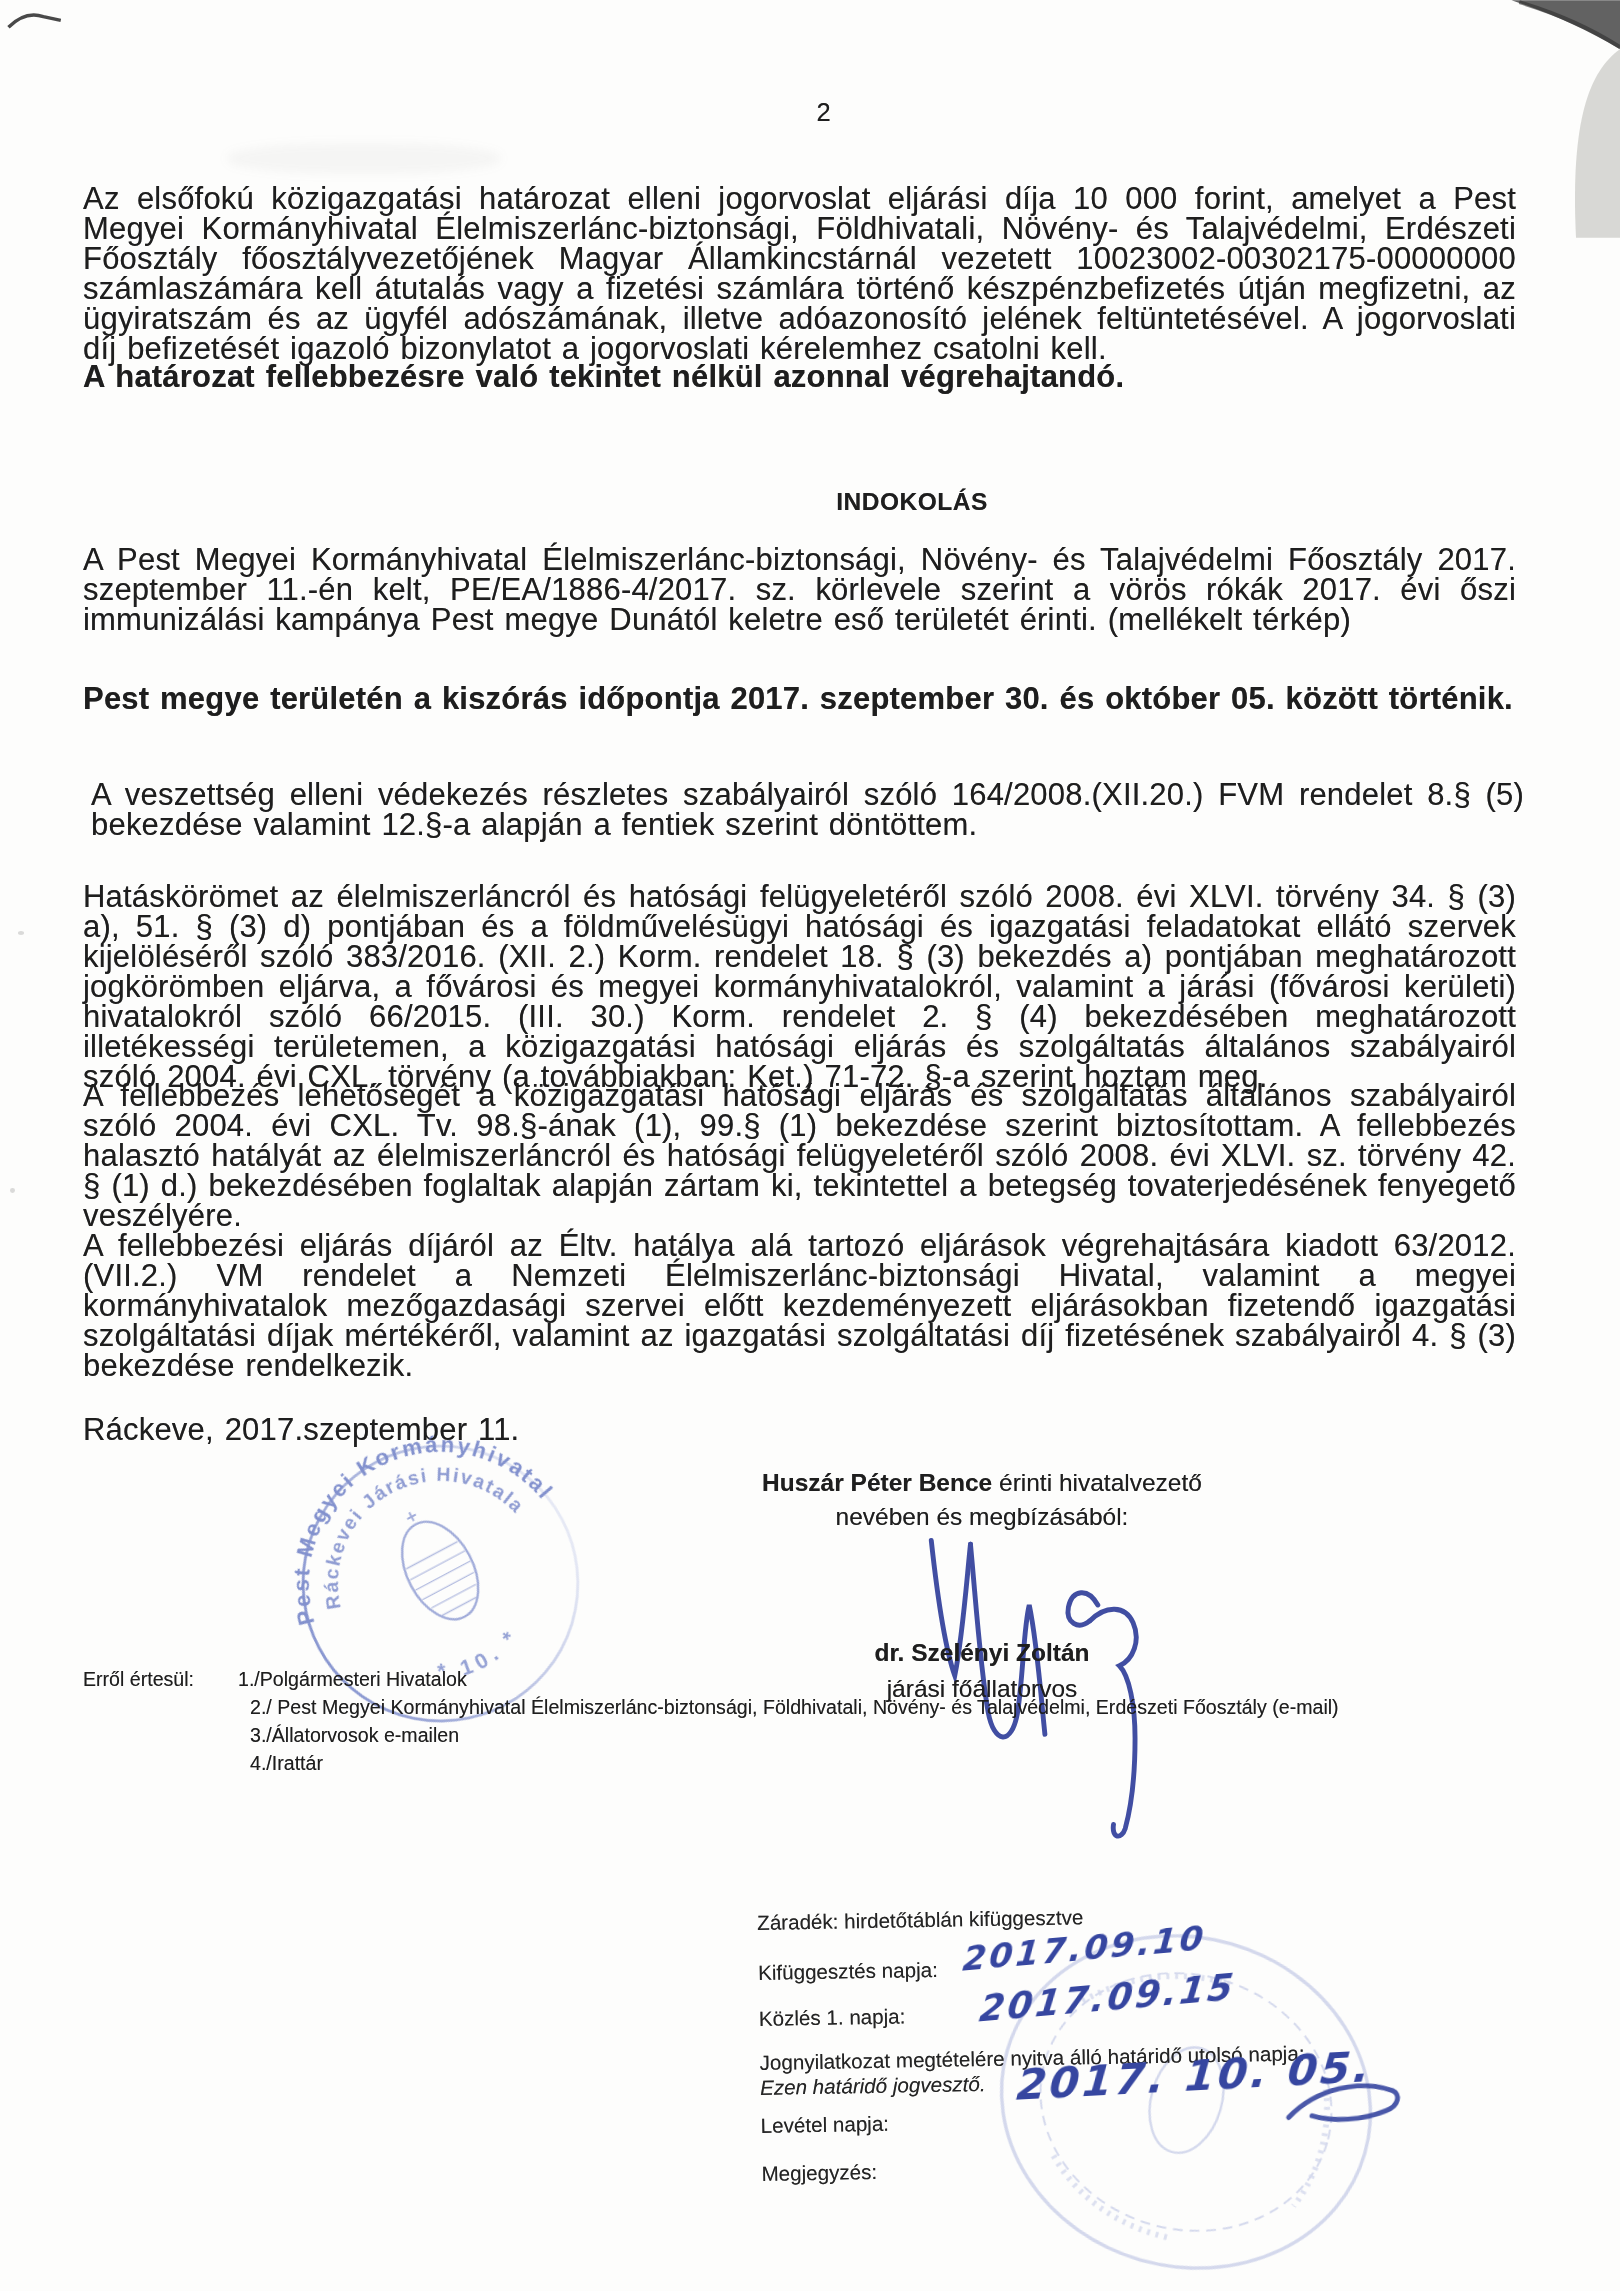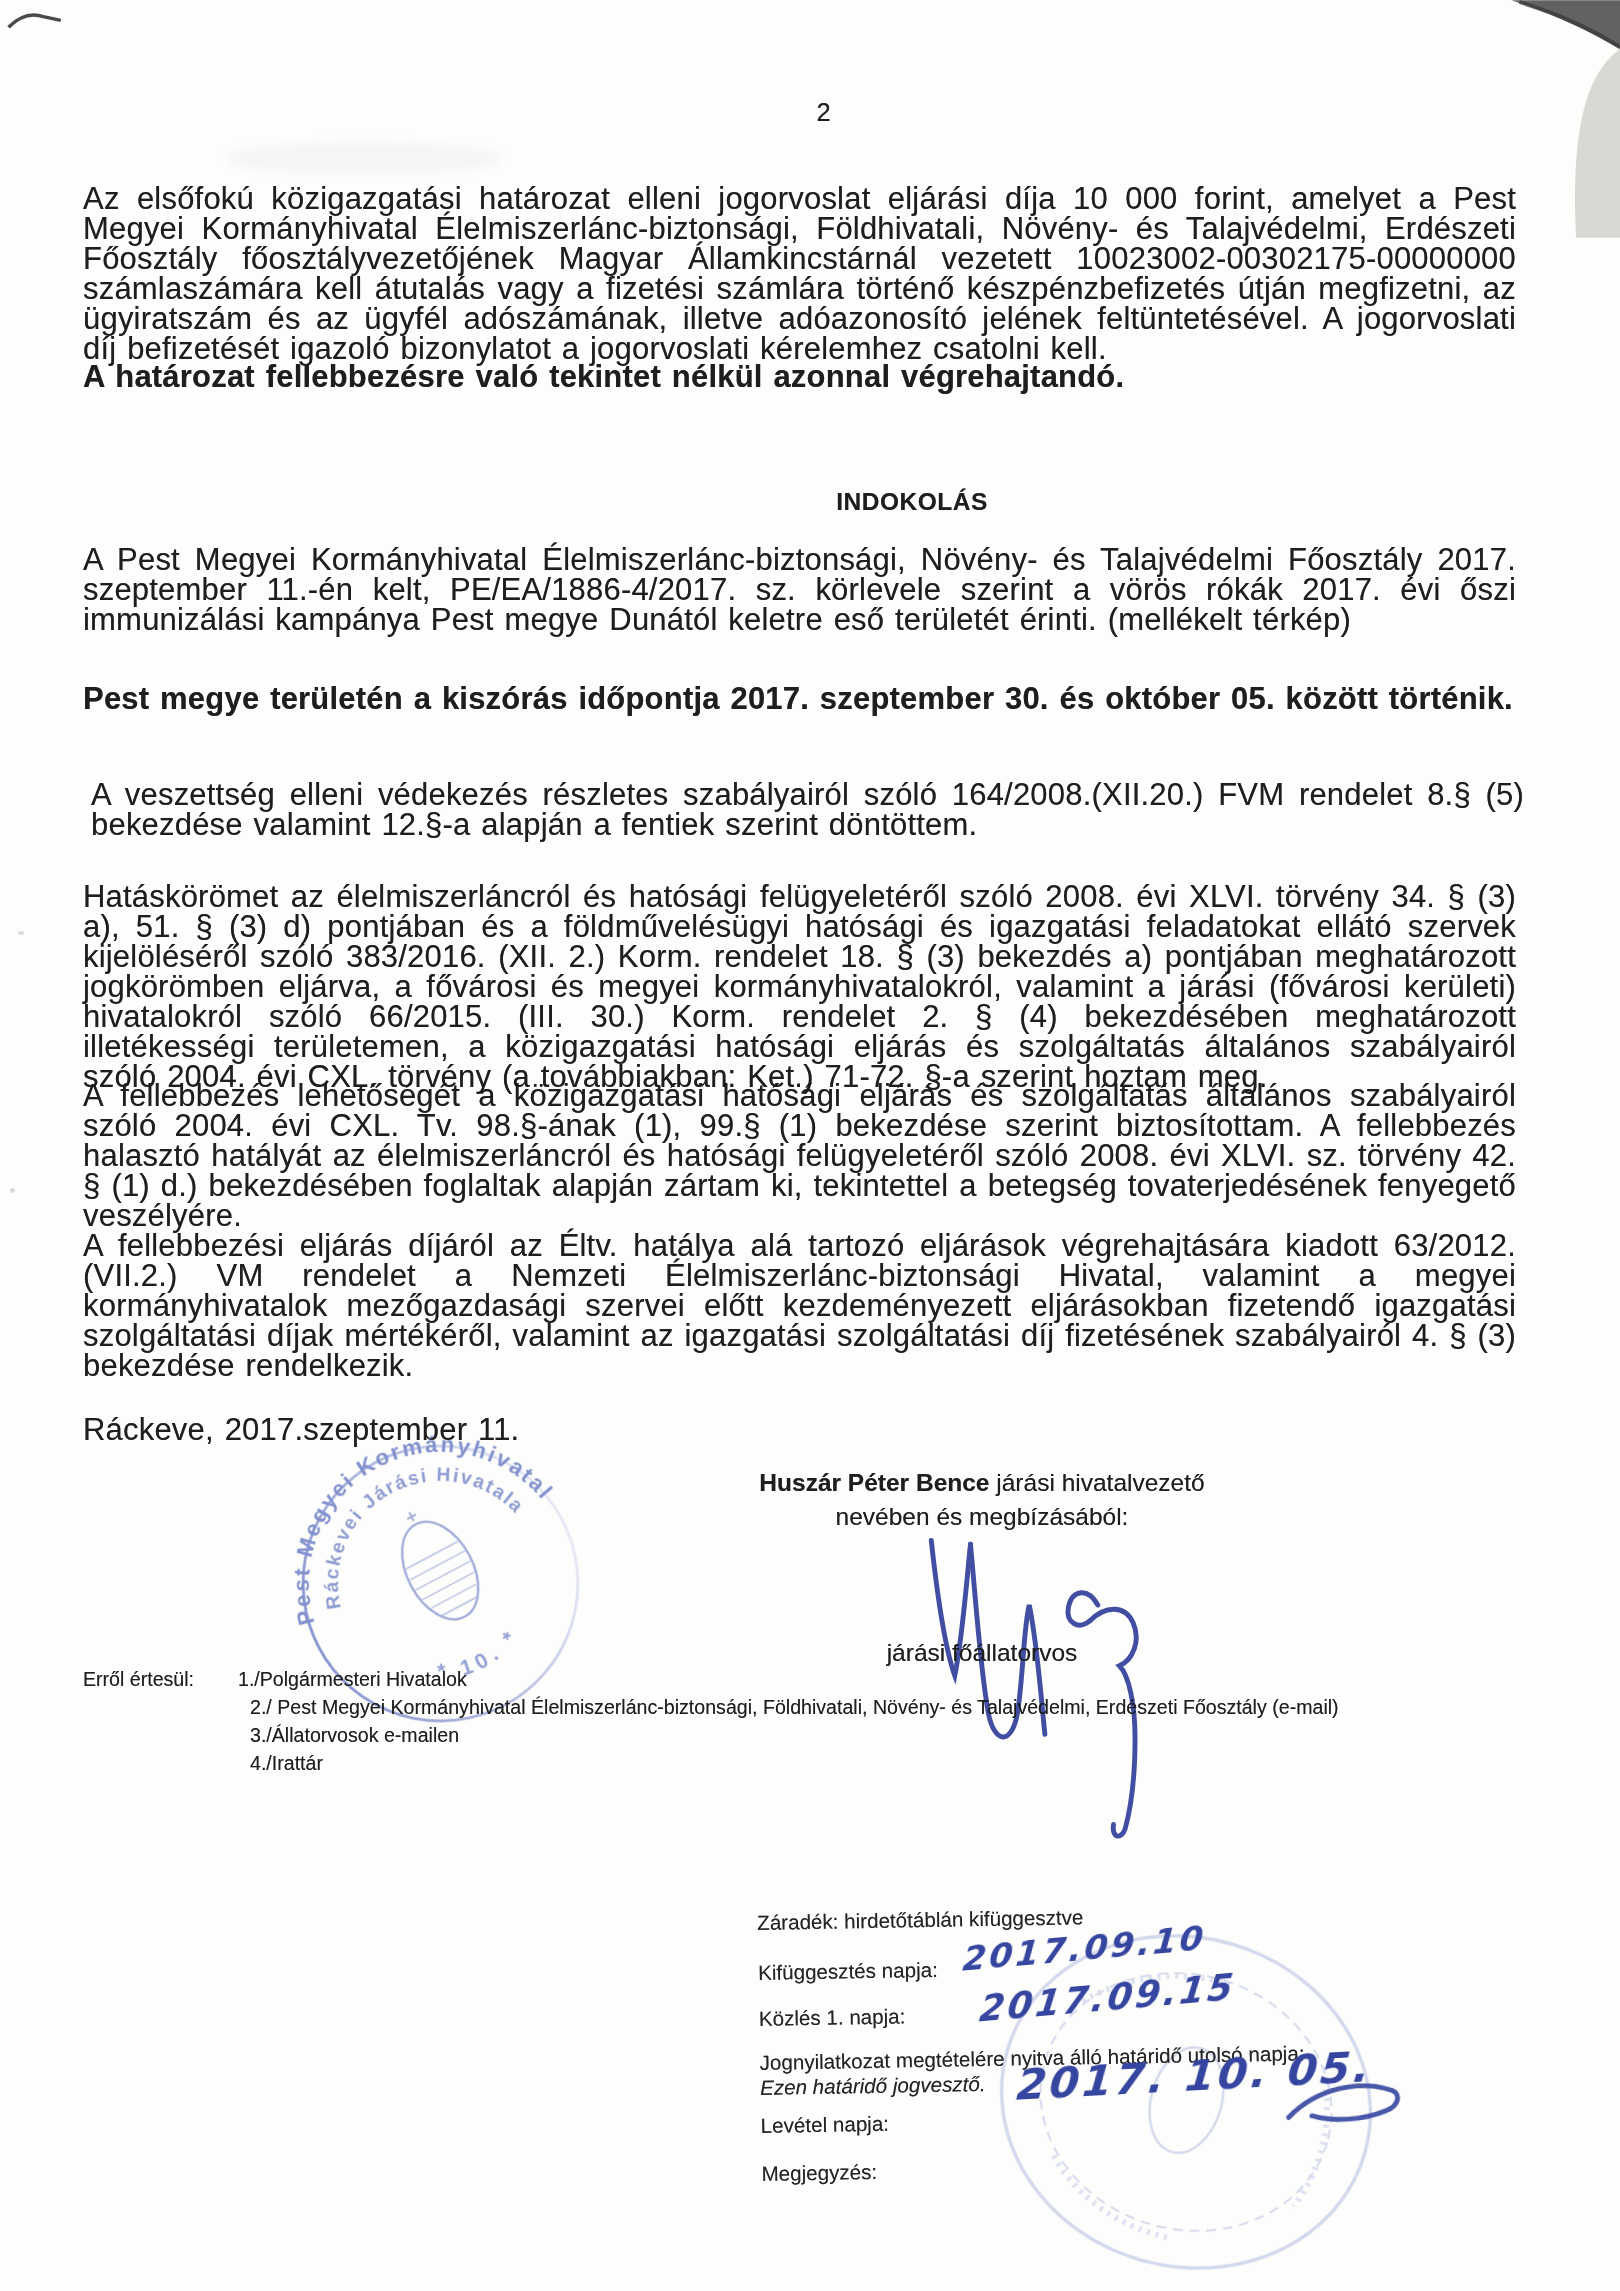--- a/index.html
+++ b/index.html
@@ -116,34 +116,35 @@
     <textPath href="#arcBottom" startOffset="50%" text-anchor="middle">* 10. *</textPath>
   </text>
   <g stroke="#5468bc" fill="none" opacity=".75">
     <ellipse cx="176" cy="158" rx="34" ry="54" stroke-width="2.5"></ellipse>
     <path d="M146,140 h60 M144,152 h64 M144,164 h64 M146,176 h60 M150,188 h52 M156,200 h40" stroke-width="1.4" opacity=".8"></path>
     <path d="M176,100 v-10 M171,95 h10" stroke-width="2"></path>
   </g>
 </svg>
 
 <div class="sig-block">
-  <div><span class="bold">Huszár Péter Bence</span><span> járási hivatalvezető</span></div>
+  <div><span class="bold">Huszár Péter Bence</span><span> érinti hivatalvezető</span></div>
   <div>nevében és megbízásából:</div>
 </div>
 
 <svg style="position:absolute;left:845px;top:1511px;filter:blur(0.3px);" width="392" height="338" viewBox="0 0 400 345">
   <g stroke="#37459e" stroke-width="5" fill="none" stroke-linecap="round" opacity=".95">
     <path d="M88,30 C94,85 102,140 112,168 C120,128 124,72 128,34"></path>
     <path d="M128,34 C134,98 138,160 146,205 C152,238 170,240 176,206 C182,168 182,120 188,96 C196,134 200,190 204,228"></path>
     <path d="M258,96 C248,78 232,80 228,98 C225,114 238,122 250,112"></path>
     <path d="M250,112 C266,96 286,96 294,114 C302,132 294,152 280,158 C290,168 296,198 296,232 C296,268 292,302 286,324 C282,336 272,334 274,320"></path>
   </g>
 </svg>
 
 <div class="sig-names">
+  <div class="bold">dr. Szelényi Zoltán</div>
   <div>járási főállatorvos</div>
 </div>
 
 <div class="distribution">
   <div><span class="dist-label">Erről értesül:</span><span>1./Polgármesteri Hivatalok</span></div>
   <div class="dist-cont">2./ Pest Megyei Kormányhivatal Élelmiszerlánc-biztonsági, Földhivatali, Növény- és Talajvédelmi, Erdészeti Főosztály (e-mail)</div>
   <div class="dist-cont">3./Állatorvosok e-mailen</div>
   <div class="dist-cont">4./Irattár</div>
 </div>
 

